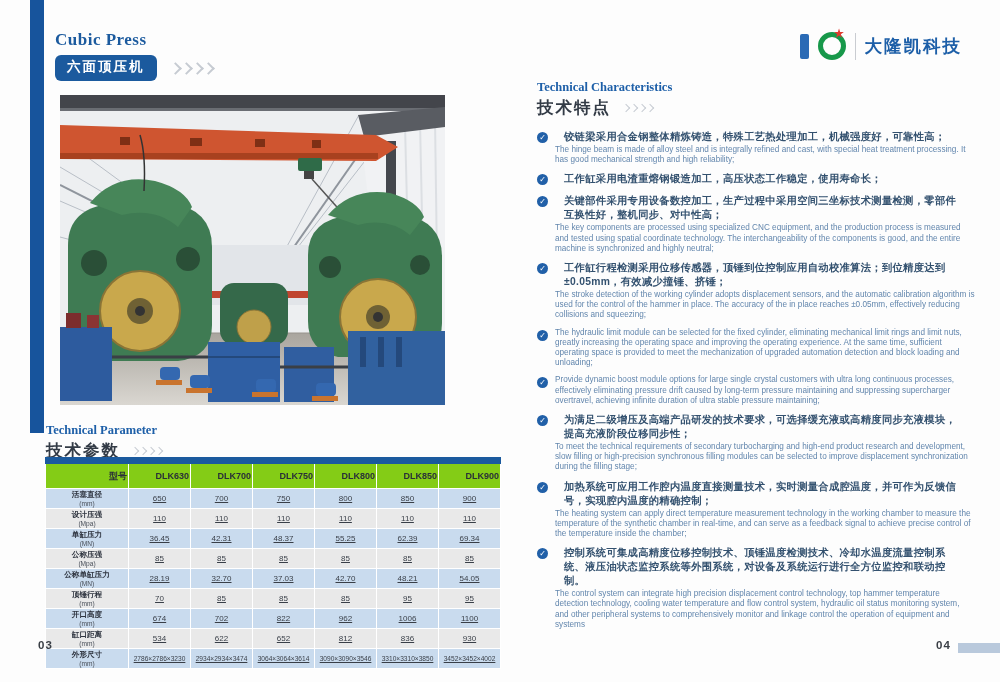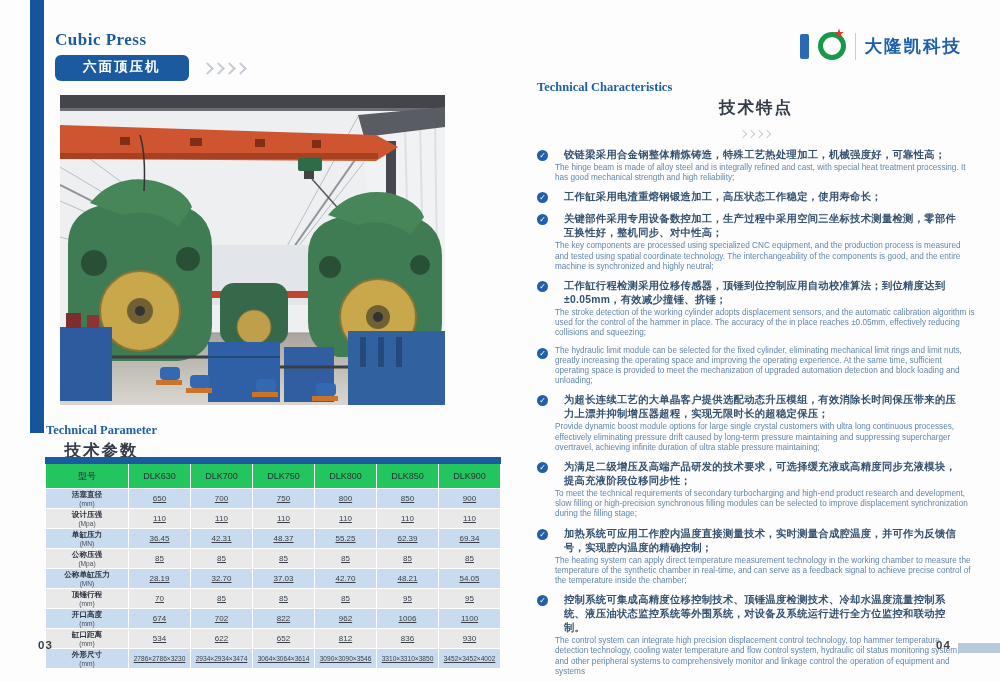--- a/index.html
+++ b/index.html
@@ -5,47 +5,47 @@
   html,body{margin:0;padding:0;background:#ffffff;font-family:"Liberation Sans",sans-serif;}
   .page{position:relative;width:1000px;height:682px;background:#fdfdfd;overflow:hidden;}
 
   
   .left-strip{position:absolute;left:30px;top:0;width:14px;height:433px;background:#17549c;}
 
   
   .header-left{position:absolute;left:55px;top:30px;}
   .title-en{font-family:"Liberation Serif",serif;font-size:17px;font-weight:bold;color:#1b5a9e;letter-spacing:.5px;margin-bottom:5px;}
   .title-row{display:flex;align-items:center;gap:14px;}
-  .title-pill{display:inline-block;background:#1b5a9e;color:#fff;font-weight:bold;font-size:13.5px;letter-spacing:2px;padding:3px 28px 5px;border-radius:6px;}
+  .title-pill{display:inline-block;background:#1b5a9e;color:#fff;font-weight:bold;font-size:13.5px;letter-spacing:2px;padding:3px 12px 5px;border-radius:6px;}
   .chevs{display:inline-flex;align-items:center;}
   .chev{display:inline-block;width:7px;height:7px;border-top:2px solid #c6cbd2;border-right:2px solid #c6cbd2;transform:rotate(45deg);margin-right:2px;}
   .chev.small{width:5px;height:5px;border-width:1.5px;}
 
   
   .logo{position:absolute;right:38px;top:32px;display:flex;align-items:center;gap:9px;}
   .logo-bar{display:inline-block;width:9px;height:25px;background:#2a6ab5;border-radius:2px;}
   .logo-mark{position:relative;display:inline-block;width:28px;height:28px;border:5px solid #17984a;border-radius:50%;box-sizing:border-box;}
   .logo-star{position:absolute;top:-9px;right:-4px;color:#e03a2f;font-size:11px;line-height:11px;}
   .logo-divider{display:inline-block;width:1px;height:27px;background:#c9ccd1;}
   .logo-name{font-size:17.5px;font-weight:bold;color:#1d5fa8;letter-spacing:2px;}
 
   
   .photo{position:absolute;left:60px;top:95px;width:385px;height:310px;display:block;}
 
   
   .sec-head-en{font-family:"Liberation Serif",serif;font-size:12.5px;font-weight:bold;color:#1d5fa8;margin-bottom:2px;}
-  .sec-head-zh-row{display:flex;align-items:center;gap:12px;flex-direction:column;}
+  .sec-head-zh-row{display:flex;align-items:center;gap:12px;}
   .sec-head-zh{font-size:16.5px;font-weight:bold;color:#333b46;letter-spacing:2px;}
 
   .param-head{position:absolute;left:46px;top:423px;}
 
   
   .param-table{position:absolute;left:45px;top:457px;width:456px;border-collapse:collapse;table-layout:fixed;border-top:7px solid #1b5a9e;}
   .param-table th,.param-table td{border:1.5px solid #ffffff;}
-  .param-table thead th{background:#22c55e;font-size:9px;font-weight:normal;color:#2a2f38;height:22px;text-align:center;}
+  .param-table thead th{background:#84cc16;font-size:9px;font-weight:bold;color:#2a2f38;height:22px;text-align:right;}
   .param-table thead th:first-child{width:80px;}
   .param-table tbody tr:nth-child(odd){background:#c9dbee;}
   .param-table tbody tr:nth-child(even){background:#e9e9e9;}
   .param-table tbody th{font-size:7.6px;font-weight:bold;color:#2f3540;text-align:center;padding:1px 0;}
   .param-table tbody th .unit{font-weight:normal;font-size:6.6px;color:#4a505a;}
   .param-table tbody td{font-size:8px;text-align:center;color:#393f48;height:17px;padding:0 1px;text-decoration:underline;}
   .param-table tbody tr:last-child td{font-size:6.6px;}
 
   
   .right-col{position:absolute;left:537px;top:80px;width:438px;}
@@ -377,21 +377,20 @@
         </div>
         <div class="feature">
           <span class="badge">✓</span>
           <div class="ftxt">
             <p class="en">The hydraulic limit module can be selected for the fixed cylinder, eliminating mechanical limit rings and limit nuts, greatly increasing the operating space and improving the operating experience. At the same time, sufficient operating space is provided to meet the mechanization of upgraded automation detection and block loading and unloading;</p>
           </div>
         </div>
         <div class="feature">
           <span class="badge">✓</span>
           <div class="ftxt">
-            <p class="zh">为超长连续工艺的大单晶客户提供选配动态升压模组，有效消除长时间保压带来的压力上漂并抑制增压器超程，实现无限时长的超稳定保压；</p>
             <p class="en">Provide dynamic boost module options for large single crystal customers with ultra long continuous processes, effectively eliminating pressure drift caused by long-term pressure maintaining and suppressing supercharger overtravel, achieving infinite duration of ultra stable pressure maintaining;</p>
           </div>
         </div>
         <div class="feature">
           <span class="badge">✓</span>
           <div class="ftxt">
             <p class="zh">为满足二级增压及高端产品研发的技术要求，可选择缓充液或高精度同步充液模块，提高充液阶段位移同步性；</p>
             <p class="en">To meet the technical requirements of secondary turbocharging and high-end product research and development, slow filling or high-precision synchronous filling modules can be selected to improve displacement synchronization during the filling stage;</p>
           </div>
         </div>

